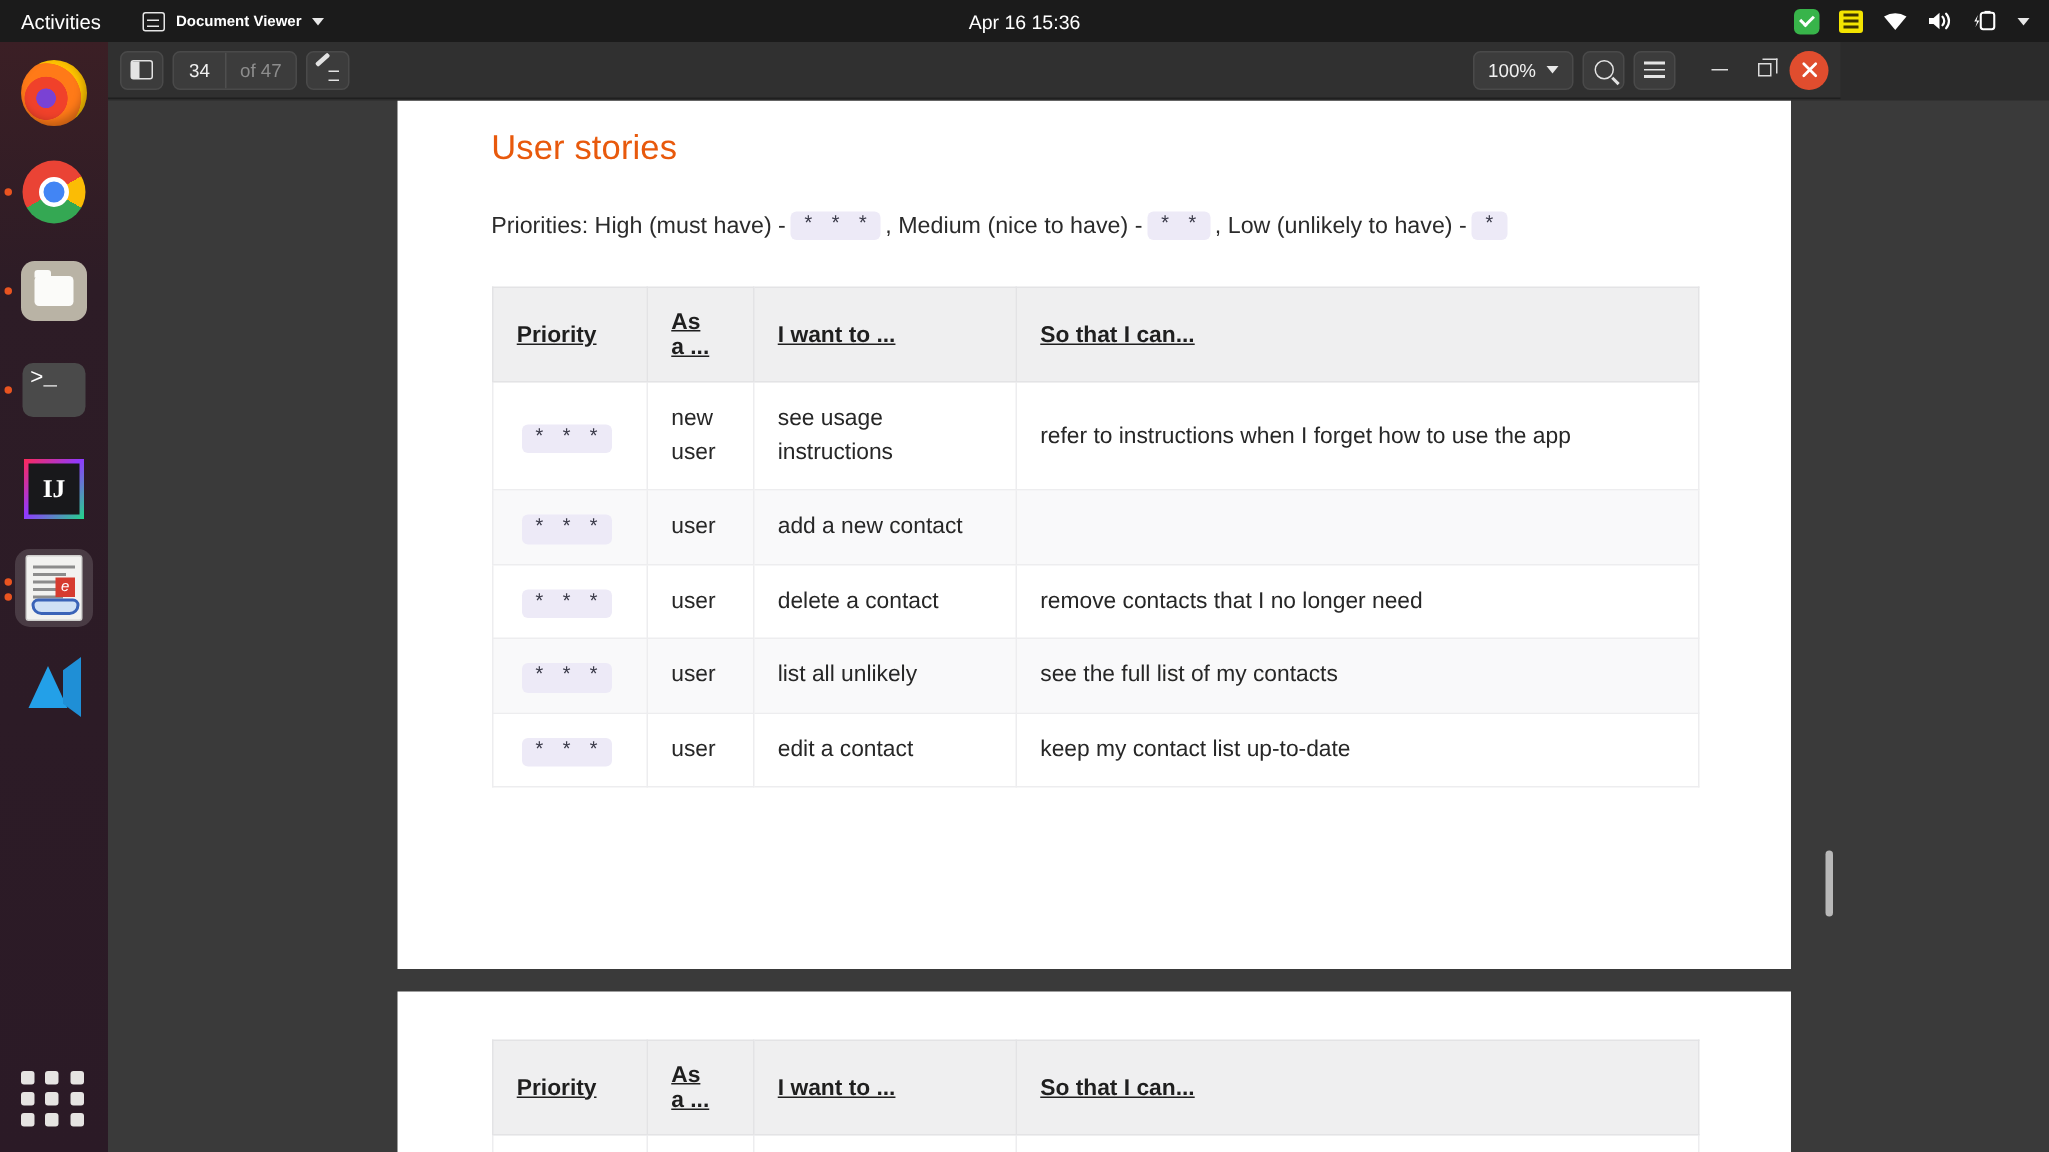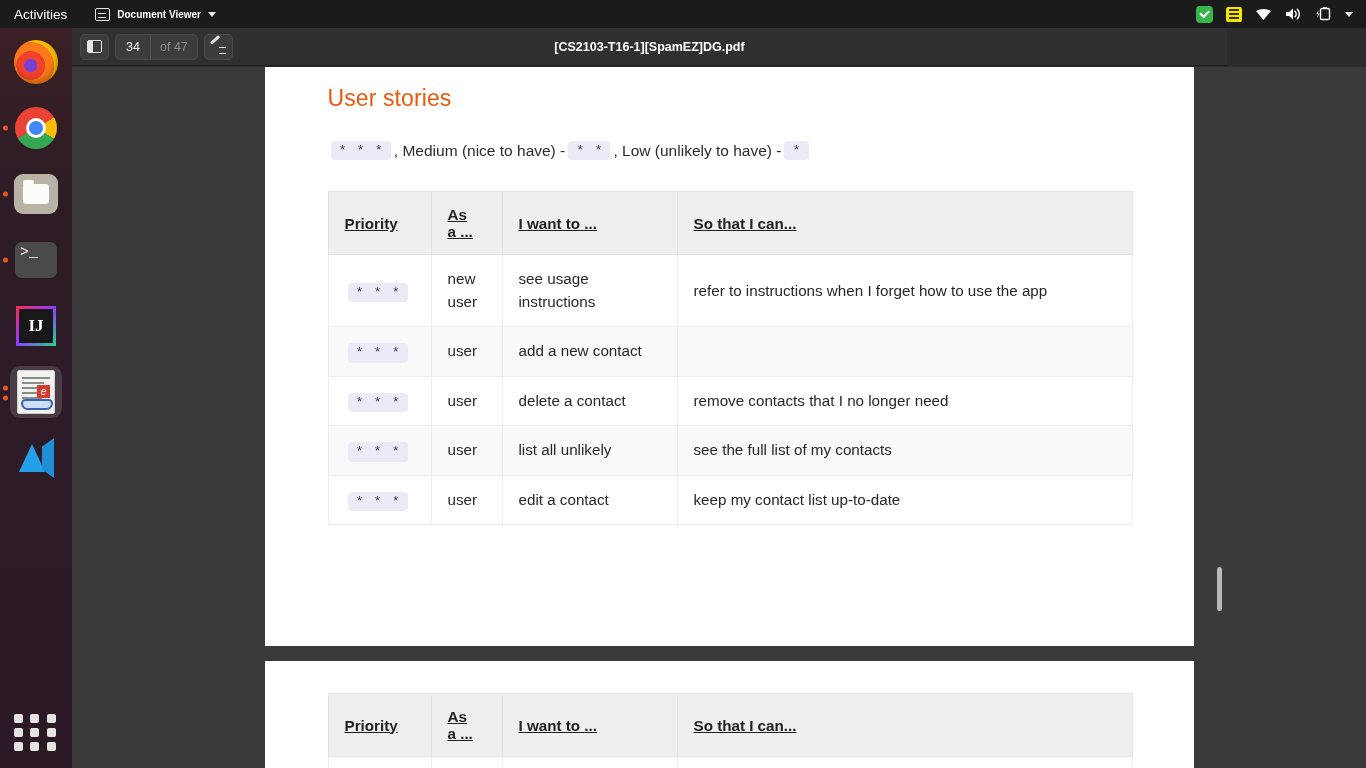--- a/index.html
+++ b/index.html
@@ -229,20 +229,21 @@
 
 <div class="topbar">
   <div class="tb-activities">Activities</div>
   <div class="tb-app">
     <span class="ico">
         <span class="doc-glyph"></span>
       </span>
     <span class="tb-app-label">Document Viewer</span>
     <span class="caret-dn"></span>
   </div>
+  <div class="tb-clock">Apr 16  15:36</div>
   <div class="tb-right">
     <span class="ico">
         <span class="check-badge"></span>
       </span>
     <span class="ico">
         <span class="list-badge">
           <i></i>
           <i></i>
           <i></i>
         </span>
@@ -334,31 +335,60 @@
     </div>
     <div class="pagebox">
       <div class="cur">34</div>
       <div class="sep"></div>
       <div class="tot">of 47</div>
     </div>
     <div class="hbtn">
       <span class="pen-ico"></span>
     </div>
 
-    <div class="win-title">[CS2103-T16-1][SpamEZ]DG.pdf</div>
-
+
+    <div class="win-right">
+      <div class="zoombox">
+        <span>100%</span>
+        <span class="caret-dn"></span>
+      </div>
+      <div class="hbtn">
+        <span class="mag"></span>
+      </div>
+      <div class="hbtn">
+        <span class="hamb">
+            <i></i>
+            <i></i>
+            <i></i>
+          </span>
+      </div>
+      <div class="wctl">
+        <div class="wbtn">
+            <span class="minus"></span>
+          </div>
+        <div class="wbtn">
+            <span class="sq"></span>
+          </div>
+        <div class="wbtn close">
+          <svg width="11" height="11" viewBox="0 0 11 11">
+              <path d="M1.5 1.5 L9.5 9.5 M9.5 1.5 L1.5 9.5" stroke="#fff" stroke-width="1.8" stroke-linecap="round"></path>
+            </svg>
+        </div>
+      </div>
+    </div>
   </div>
 
   <div class="docview">
 
     <div class="page p1">
       <div class="page-inner">
         <h1 class="doc-h1">User stories</h1>
 
         <div class="prio-line">
+          <span>Priorities: High (must have) - </span>
           <span class="stars">
             <span>*</span>
               <span>*</span>
               <span>*</span>
           </span>
           <span>, Medium (nice to have) - </span>
           <span class="stars">
             <span>*</span>
               <span>*</span>
           </span>

